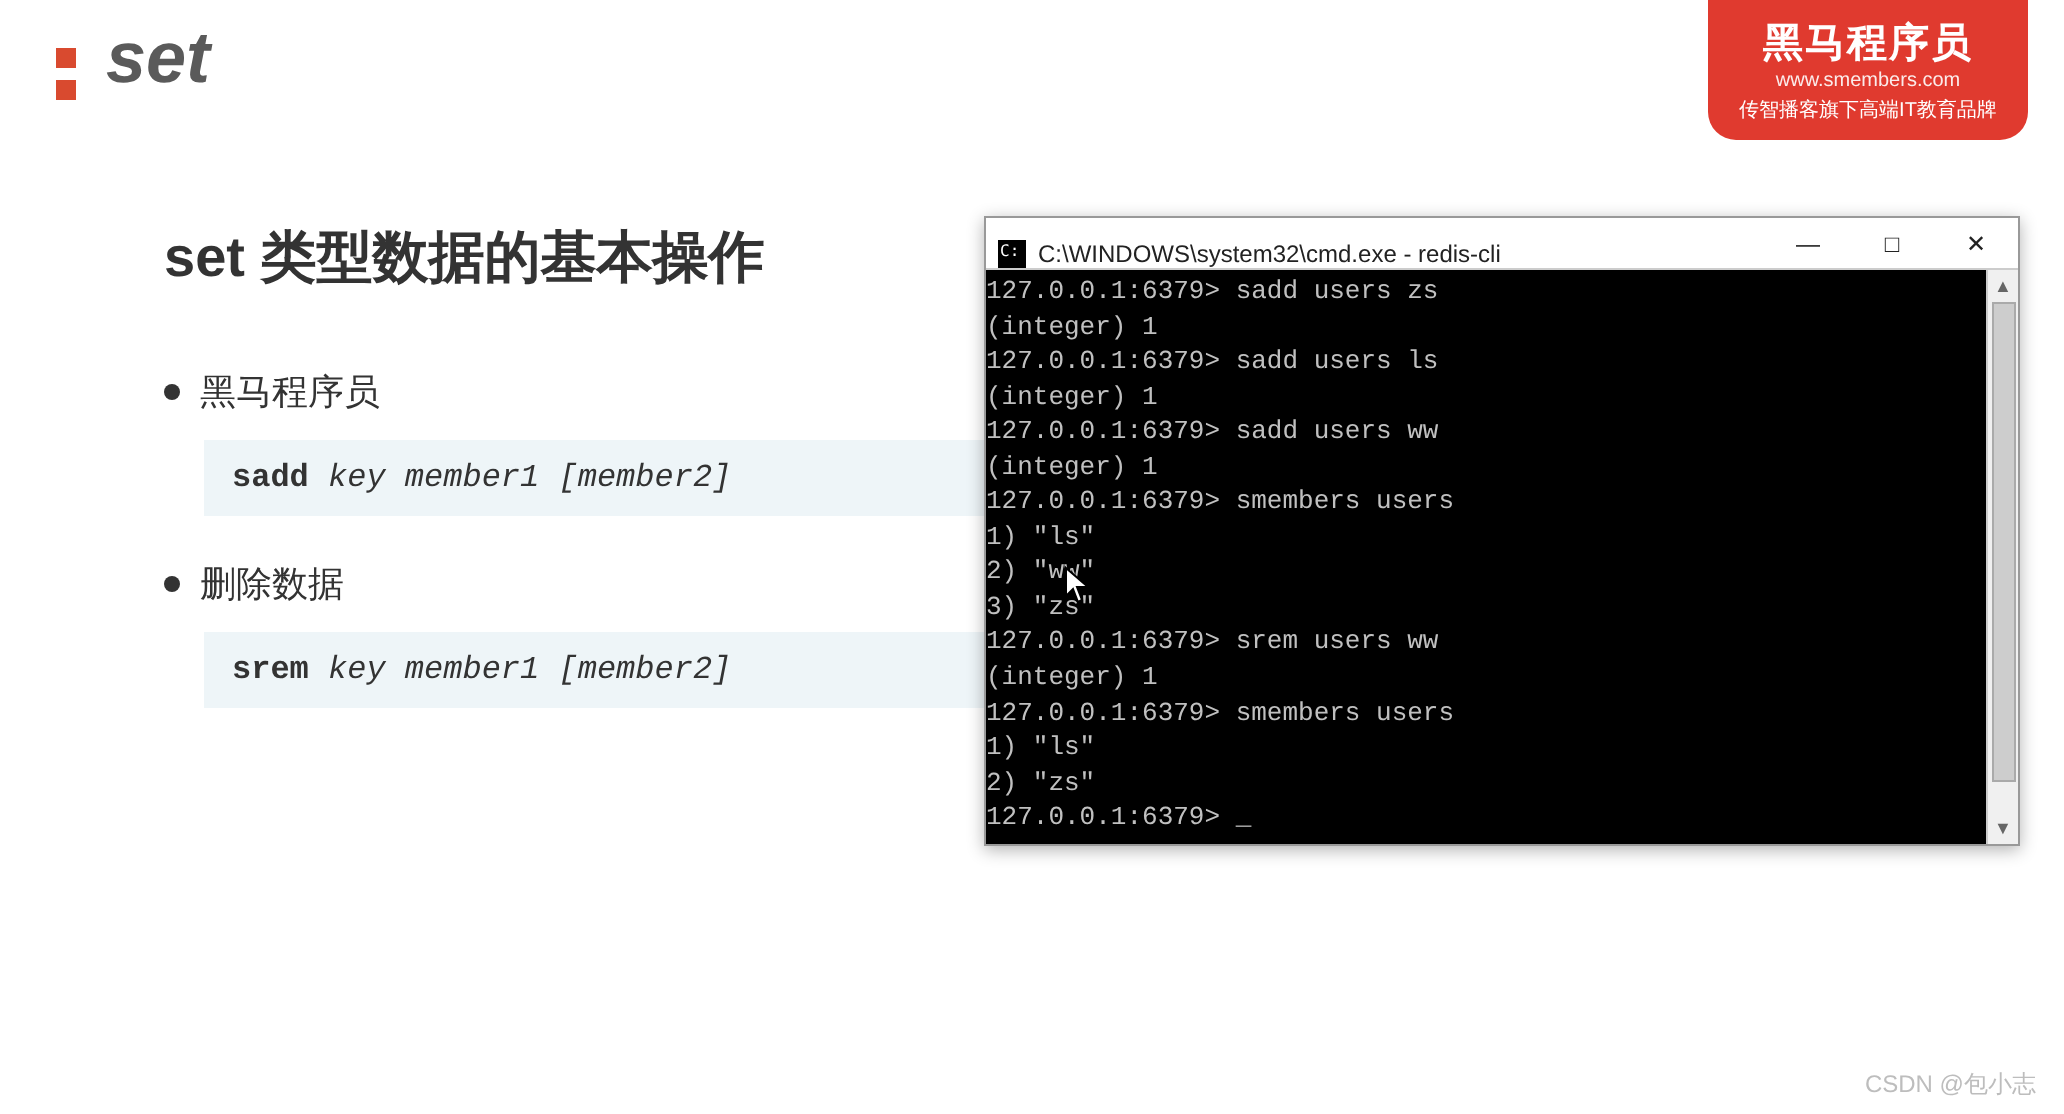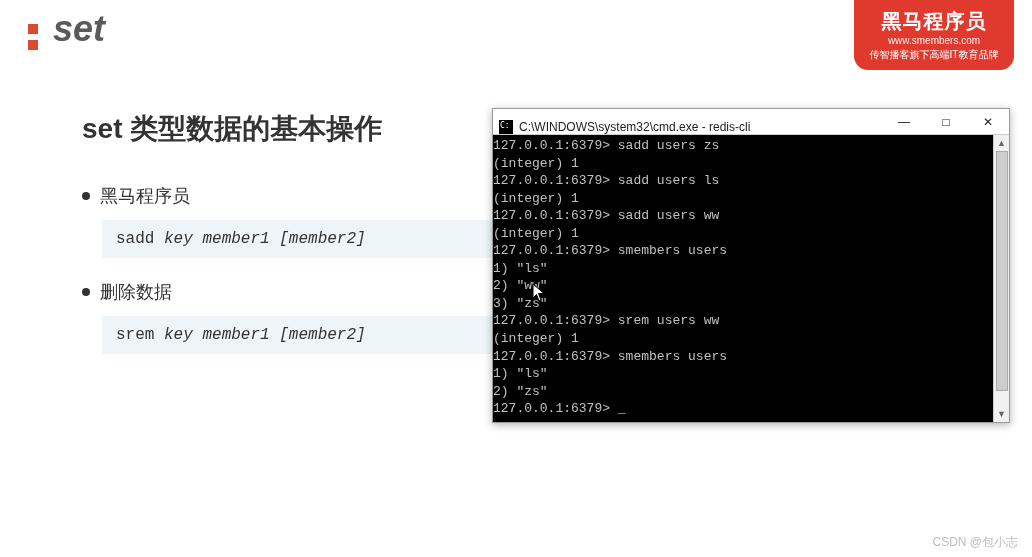--- a/index.html
+++ b/index.html
@@ -46,21 +46,21 @@
   .bullet { width:8px; height:8px; background:#333; border-radius:50%; flex-shrink:0; }
   .op-label { font-size:18px; color:#333; }
   .code-block {
     background:#eef5f8;
     padding:10px 14px;
     font-family: Consolas, "Courier New", monospace;
     font-size:16px; color:#333;
     margin-left:20px;
     white-space:nowrap;
   }
-  .code-block .cmd { font-weight:400; font-style:normal; }
+  .code-block .cmd { font-weight:700; font-style:normal; }
   .code-block .arg { font-style:italic; }
 
   
   .term-window {
     position:absolute; top:108px; left:492px;
     width:518px; height:315px;
     background:#fff; border:1px solid #999;
     box-shadow:0 2px 8px rgba(0,0,0,.3);
     display:flex; flex-direction:column;
   }

